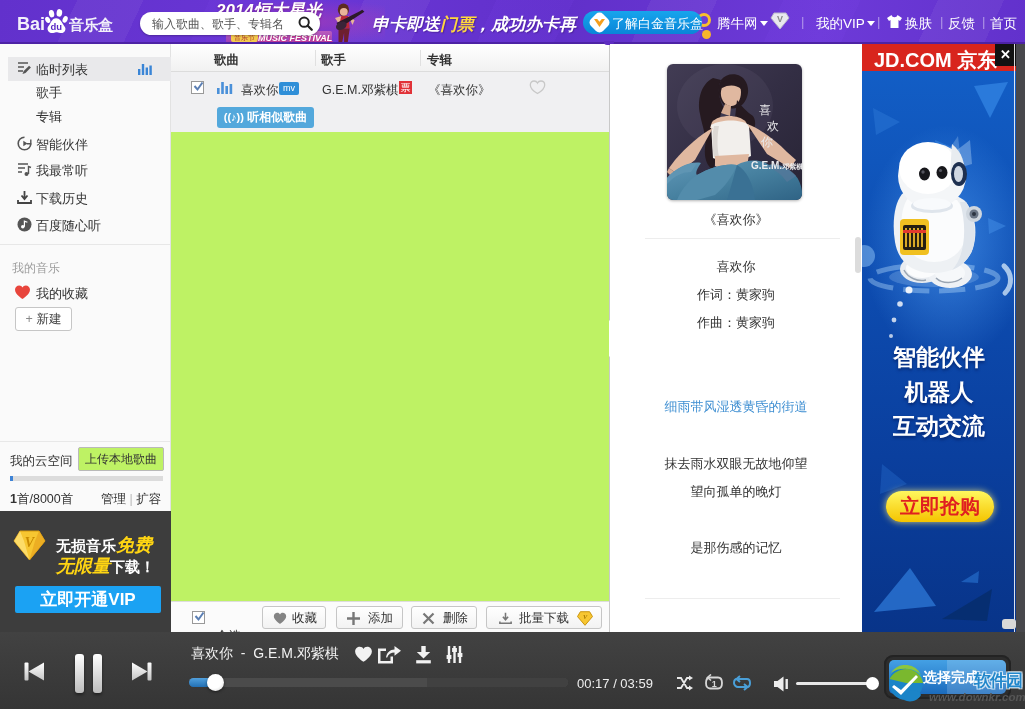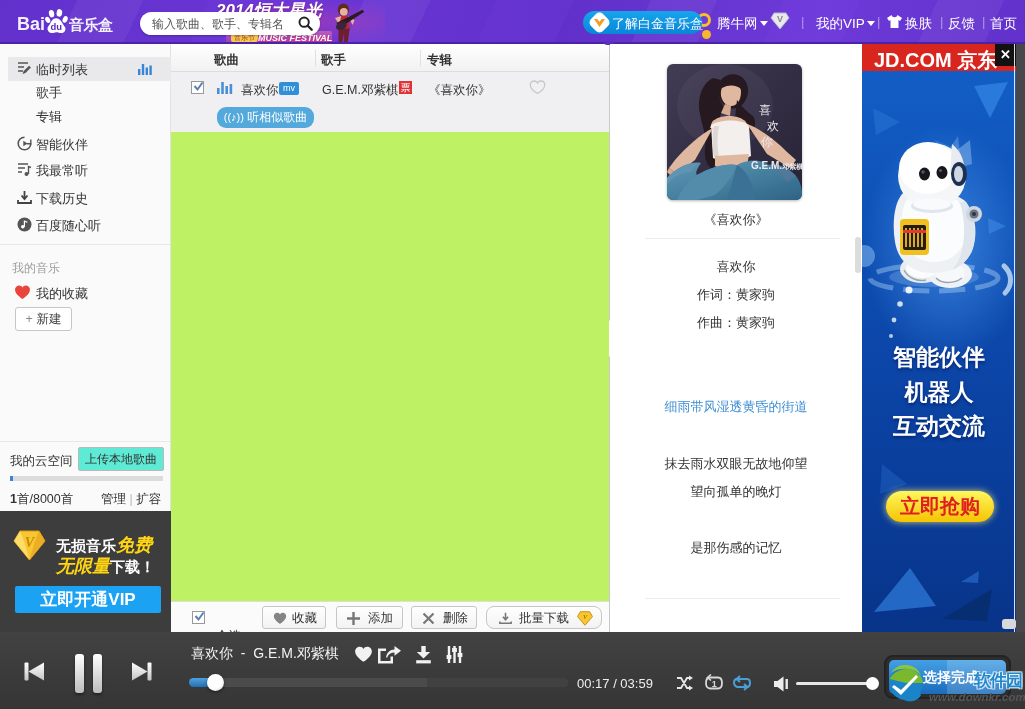--- a/index.html
+++ b/index.html
@@ -32,21 +32,21 @@
 
 
 #sidebar { left:0; top:44px; width:171px; height:588px; background:#fafafa; border-right:1px solid #e2e2e2; }
 #sb-hl { left:8px; top:13px; width:163px; height:24px; background:#e9e9eb; }
 .sb-item { left:36px; font-size:13px; color:#333; white-space:nowrap;}
 .sb-ico { left:17px; width:15px; height:15px; }
 #sb-sep { left:0; top:200px; width:170px; height:1px; background:#e7e7e7; }
 #sb-label { left:12px; top:216px; font-size:12px; color:#9c9c9c; }
 #sb-new { left:15px; top:263px; width:57px; height:24px; border:1px solid #c6c6c6; border-radius:3px; background:#fff; color:#444; font-size:12.5px; line-height:22px; text-align:center;}
 #sb-cloud-t { left:10px; top:409px; font-size:12.5px; color:#333; }
-#sb-upload { left:78px; top:403px; width:86px; height:24px; border:1px solid #b9b9b9; border-radius:2px; background:#5eead4; color:#333; font-size:12px; line-height:22px; text-align:center;}
+#sb-upload { left:78px; top:403px; width:86px; height:24px; border:1px solid #b9b9b9; border-radius:2px; background:#bef264; color:#333; font-size:12px; line-height:22px; text-align:center;}
 #sb-prog { left:10px; top:432px; width:153px; height:5px; background:#dcdcdc; }
 #sb-prog-f { left:10px; top:432px; width:3px; height:5px; background:#3e83d6; }
 #sb-cnt { left:10px; top:447px; font-size:12.5px; color:#333; }
 #sb-mg { left:101px; top:447px; font-size:12.5px; color:#333; }
 #sb-vip { left:0; top:467px; width:171px; height:121px; background:#3d3d3d; }
 #vip-l1 { left:56px; top:22px; white-space:nowrap; }
 #vip-l2 { left:56px; top:43px; white-space:nowrap; }
 .vw { color:#fff; font-size:15px; font-weight:bold; }
 .vy { color:#ffd512; font-size:18px; font-weight:bold; font-style:italic; }
 #vip-btn { left:15px; top:75px; width:146px; height:27px; background:#1ba2f3; color:#fff; font-size:17px; font-weight:bold; text-align:center; line-height:27px; border-radius:2px;}
@@ -56,21 +56,21 @@
 #m-head { left:0; top:0; width:438px; height:28px; background:linear-gradient(#ffffff,#f1f1f1); border-bottom:1px solid #dcdcdc; }
 .m-col { top:8px; font-size:12.5px; font-weight:bold; color:#333; }
 .m-colsep { top:6px; width:1px; height:16px; background:#e0e0e0; }
 #m-row { left:0; top:28px; width:438px; height:60px; background:#f0f0f2; }
 .cbx { width:13px; height:13px; background:#fff; border:1px solid #999; }
 #m-song { left:70px; top:38px; font-size:12.5px; color:#333; }
 #m-mv { left:108px; top:38px; width:20px; height:13px; background:#2f8fd8; border-radius:2px; color:#fff; font-size:9px; font-weight:normal; text-align:center; line-height:13px;}
 #m-artist { left:151px; top:38px; font-size:12.5px; color:#333; }
 #m-piao { left:228px; top:37px; width:13px; height:13px; background:#e13238; color:#fff; font-size:10px; text-align:center; line-height:13px;}
 #m-album { left:257px; top:38px; font-size:12.5px; color:#333; }
-#m-simbtn { left:46px; top:63px; width:97px; height:21px; background:#53a8dc; border-radius:9px; color:#fff; font-size:12px; text-align:center; line-height:21px;}
+#m-simbtn { left:46px; top:63px; width:97px; height:21px; background:#53a8dc; border-radius:3px; color:#fff; font-size:12px; text-align:center; line-height:21px;font-weight:bold;}
 #m-toolbar { left:0; top:557px; width:438px; height:31px; background:#fbfbfb; border-top:1px solid #dddddd; }
 .tbtn { top:562px; height:23px; border:1px solid #c6c6c6; border-radius:3px; background:linear-gradient(#ffffff,#f2f2f2); color:#333; font-size:12.5px; white-space:nowrap;}
 #tb-qx { left:45px; top:567px; font-size:12.5px; color:#333;margin-top:17px;}
 
 
 #split-line { left:609px; top:44px; width:1px; height:588px; background:#c9c9c9; }
 #split-nub { left:604px; top:41px; width:10px; height:4px; background:#5d2cc0; border-radius:0 0 3px 3px;}
 #split-handle { left:609px; top:320px; width:9px; height:37px; background:#fff; border:1px solid #bbb; border-left:1px solid #fff; border-radius:0 5px 5px 0; }
 #split-g1 { left:611px; top:333px; width:1px; height:11px; background:#999; }
 #split-g2 { left:614px; top:333px; width:1px; height:11px; background:#999; }
@@ -149,20 +149,21 @@
     <path d="M13.5 11 C9 11 7.6 15.5 5.8 18.2 C4 21 2.5 22 3.2 25 C4 28 7 29.5 10 29 C12 28.6 13 28 14 28 C15 28 16.5 28.7 18.5 29 C21.5 29.4 24.2 28 24.8 25 C25.4 22 23.6 20.8 22 18.2 C20.2 15.3 18 11 13.5 11 Z" fill="#fff"></path>
     <text x="13.8" y="25.5" font-size="11.5" font-weight="bold" fill="#5a28c4" text-anchor="middle" font-family="Liberation Sans">du</text>
   </svg>
   <div class="abs" id="logo-yyh">音乐盒</div>
   <div class="abs" id="search"></div>
   <div class="abs" id="search-ph">输入歌曲、歌手、专辑名</div>
   <svg class="abs" style="left:297px;top:15px" width="17" height="17" viewBox="0 0 19 19">
     <circle cx="8" cy="8" r="5.2" fill="none" stroke="#222" stroke-width="2.2"></circle>
     <line x1="12" y1="12" x2="16.5" y2="16.5" stroke="#222" stroke-width="2.6" stroke-linecap="round"></line>
   </svg>
+  <div class="abs" id="bantxt">申卡即送<span class="yel">门票</span>，成功办卡再</div>
   <div class="abs" id="pill"></div>
   <div class="abs" id="pill-circ"></div>
   <svg class="abs" style="left:593px;top:17px" width="13" height="12" viewBox="0 0 13 12">
     <path d="M1 2 L4.2 2 L6.5 4.8 L8.8 2 L12 2 L6.5 10 Z" fill="#f59f1e"></path>
   </svg>
   <div class="abs" id="pill-txt">了解白金音乐盒</div>
   <div class="abs menu" style="left:717px;">腾牛网</div>
   <div class="abs caret" style="left:760px;"></div>
   <svg class="abs" style="left:770px;top:12px" width="20" height="18" viewBox="0 0 20 18">
     <path d="M4 1 L16 1 L19 6 L10 17 L1 6 Z" fill="#e8e8ee" stroke="#b8b8c8" stroke-width="1"></path>
@@ -291,21 +292,21 @@
           <path d="M6.5 0 L6.5 13 M0 6.5 L13 6.5" stroke="#777" stroke-width="2.4"></path>
         </svg>
       <span style="position:absolute;left:31px;top:3px">添加</span>
     </div>
     <div class="abs tbtn" style="left:240px;width:66px;">
       <svg style="position:absolute;left:10px;top:5px" width="13" height="13" viewBox="0 0 13 13">
           <path d="M1.5 1.5 L11.5 11.5 M11.5 1.5 L1.5 11.5" stroke="#777" stroke-width="2.2"></path>
         </svg>
       <span style="position:absolute;left:31px;top:3px">删除</span>
     </div>
-    <div class="abs tbtn" style="left:315px;width:116px;border-radius:8px;">
+    <div class="abs tbtn" style="left:315px;width:116px;">
       <svg style="position:absolute;left:12px;top:5px" width="13" height="13" viewBox="0 0 15 15">
           <path d="M7.5 1 L7.5 8 M4.5 5.5 L7.5 9 L10.5 5.5" stroke="#777" stroke-width="1.8" fill="none"></path>
           <path d="M1 11 L1 13 L14 13 L14 11" stroke="#777" stroke-width="1.8" fill="none"></path>
         </svg>
       <span style="position:absolute;left:32px;top:3px">批量下载</span>
       <svg style="position:absolute;left:90px;top:4px" width="16" height="15" viewBox="0 0 33 30">
         <path d="M7 1 L26 1 L32 11 L16.5 29 L1 11 Z" fill="#f7c631" stroke="#c8920a" stroke-width="2"></path>
         <text x="16.5" y="16" font-size="13" font-weight="bold" fill="#a87800" text-anchor="middle" font-family="Liberation Serif" font-style="italic">V</text>
       </svg>
     </div>

